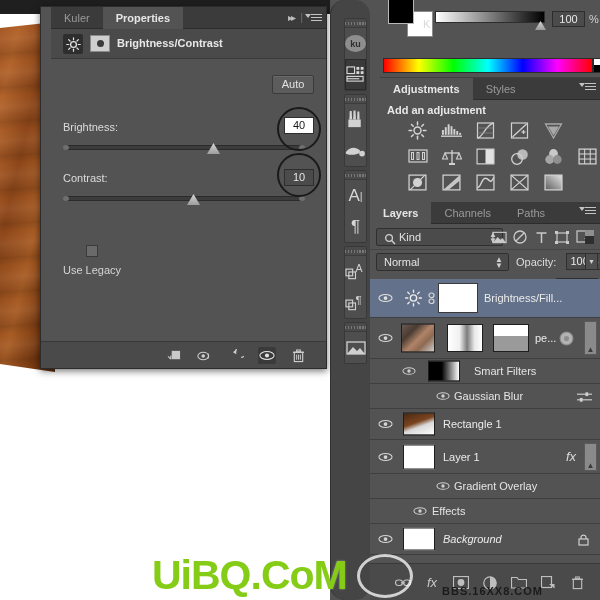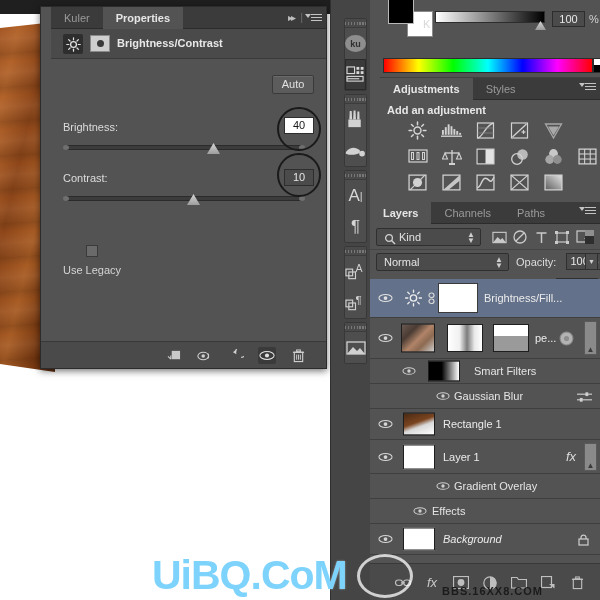--- a/index.html
+++ b/index.html
@@ -73,21 +73,21 @@
   #prop-footer { position:absolute; left:0; bottom:0; width:100%; height:27px; background:#4a4a4a;
       border-top:1px solid #393939; }
   #prop-footer .fi { position:absolute; top:5px; width:18px; height:17px; display:flex; align-items:center;
       justify-content:center; color:#d0d0d0; }
   #prop-footer .fi.sel { background:#3a3a3a; border-radius:2px; }
 
   
   .ellipse { position:absolute; border:2px solid #1a1a1a; border-radius:50%; }
 
   
-  #icon-dock { left:330px; top:0; width:40px; height:600px; background:#454545; border-left:1px solid #303030; }
+  #icon-dock { left:330px; top:0; width:40px; height:600px; background:#454545; border-left:1px solid #303030;border-radius:15px; }
   .dock-group { position:relative; margin:0 3px 3px 3px; background:#4e4e4e; border:1px solid #383838; border-radius:2px; }
   .dock-grip { height:9px; background:#4a4a4a; border-bottom:1px solid #3c3c3c;
       background-image:repeating-linear-gradient(90deg,#777 0 1px,transparent 1px 3px);
       background-size:22px 3px; background-repeat:no-repeat; background-position:center; }
   .dock-btn { height:31px; display:flex; align-items:center; justify-content:center; color:#cfcfcf; }
   .dock-btn.sel { background:#3a3a3a; box-shadow:inset 0 0 0 1px #2a2a2a; }
   .ku-circle { width:21px; height:17px; background:#8e8e8e; border-radius:50%; color:#2f2f2f; font-size:9px;
       font-weight:bold; display:flex; align-items:center; justify-content:center; }
 
   
@@ -109,21 +109,21 @@
   #spec-bw { position:absolute; left:213px; top:58px; width:13px; height:15px;
       background:linear-gradient(180deg,#ffffff 0 50%, #000000 50% 100%); border:1px solid #2d2d2d; }
 
   #adjust-panel { position:relative; height:124px; background:#535353; }
   #adj-heading { position:absolute; left:7px; top:26px; font-size:11px; font-weight:bold; color:#e8e8e8; }
   .adj-row { position:absolute; left:26px; display:flex; gap:11px; }
   .adj-ic { width:23px; height:19px; display:flex; align-items:center; justify-content:center; color:#cfcfcf; }
 
   #layers-panel { position:absolute; left:0; top:202px; width:230px; height:398px; background:#535353; }
   #filter-row { position:relative; height:26px; border-bottom:1px solid #454545; }
-  #kind-select { position:absolute; left:6px; top:4px; width:105px; height:18px; background:#4b4b4b;
+  #kind-select { position:absolute; left:6px; top:4px; width:127px; height:18px; background:#4b4b4b;
       border:1px solid #2f2f2f; border-radius:2px; font-size:11px; color:#e0e0e0; line-height:16px; padding-left:22px; }
   .mag { position:absolute; left:7px; top:4px; color:#d0d0d0; }
   .updown { position:absolute; right:5px; top:3px; color:#cfcfcf; font-size:8px; line-height:6px; }
   .fic { position:absolute; top:5px; width:18px; height:16px; display:flex; align-items:center;
       justify-content:center; color:#cacaca; }
 
   #blend-row { position:relative; height:25px; }
   #blend-select { position:absolute; left:6px; top:3px; width:133px; height:18px; background:#4b4b4b;
       border:1px solid #2f2f2f; border-radius:2px; font-size:11px; color:#e4e4e4; line-height:16px; padding-left:7px; }
   #opacity-label { position:absolute; left:146px; top:6px; font-size:11px; color:#dcdcdc; }
@@ -156,21 +156,21 @@
   .scroll-tab { position:absolute; right:3px; width:13px; background:#8a8a8a; border:1px solid #5a5a5a;
       display:flex; align-items:flex-end; justify-content:center; color:#3a3a3a; font-size:8px; }
 
   #layers-footer { position:absolute; left:0; bottom:0; width:230px; height:37px; background:#4a4a4a;
       border-top:1px solid #393939; }
   .lf-ic { position:absolute; top:10px; width:18px; height:17px; display:flex; align-items:center;
       justify-content:center; color:#d0d0d0; }
 
   
   #watermark { left:152px; top:552px; width:448px; height:48px; pointer-events:none; }
-  #wm-main { position:absolute; left:0; top:0; font-size:41px; font-weight:bold; color:#7dd3fc;
+  #wm-main { position:absolute; left:0; top:0; font-size:41px; font-weight:bold; color:#84cc16;
       text-shadow:0 0 2px rgba(255,255,255,0.55); letter-spacing:-1px; font-family:"Liberation Sans", sans-serif; }
   #wm-sub { position:absolute; left:290px; top:33px; font-size:11px; font-weight:bold; color:#1b1b1b;
       letter-spacing:1px; font-family:"Liberation Sans", sans-serif; }
   #wm-ps { position:absolute; left:205px; top:2px; width:56px; height:44px; border-radius:50%;
       border:3px solid rgba(255,255,255,0.75); }
 </style>
 </head>
 <body>
 
 <div id="canvas-area" class="abs">

